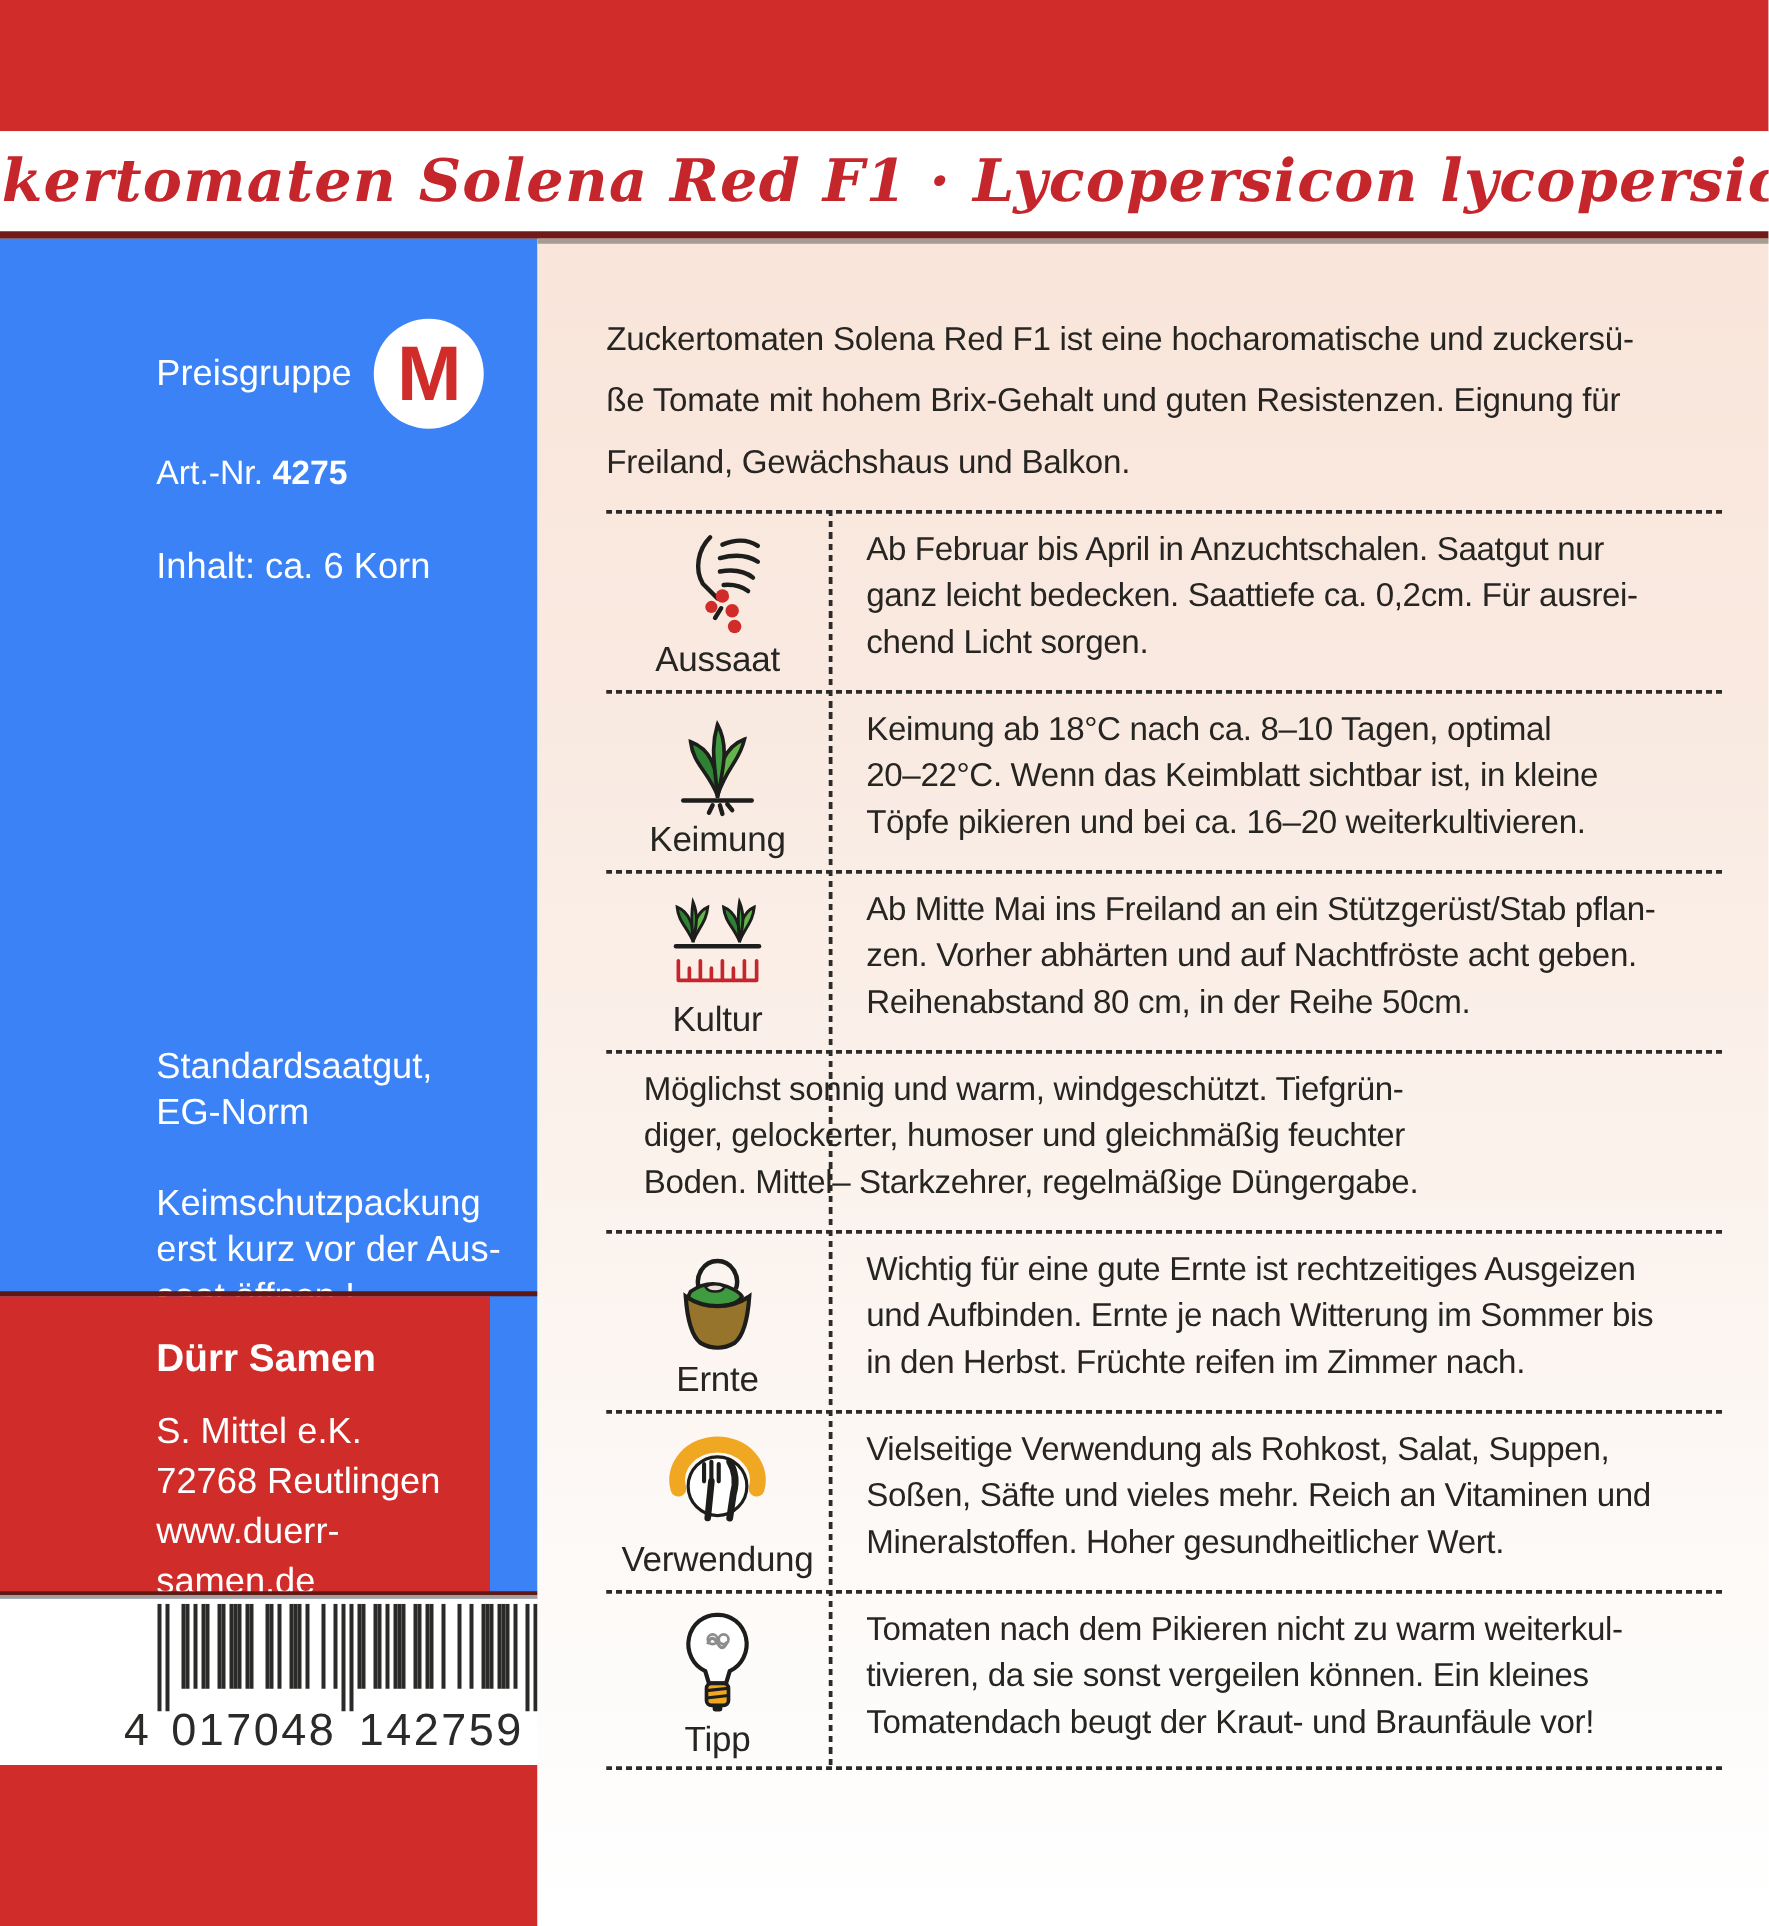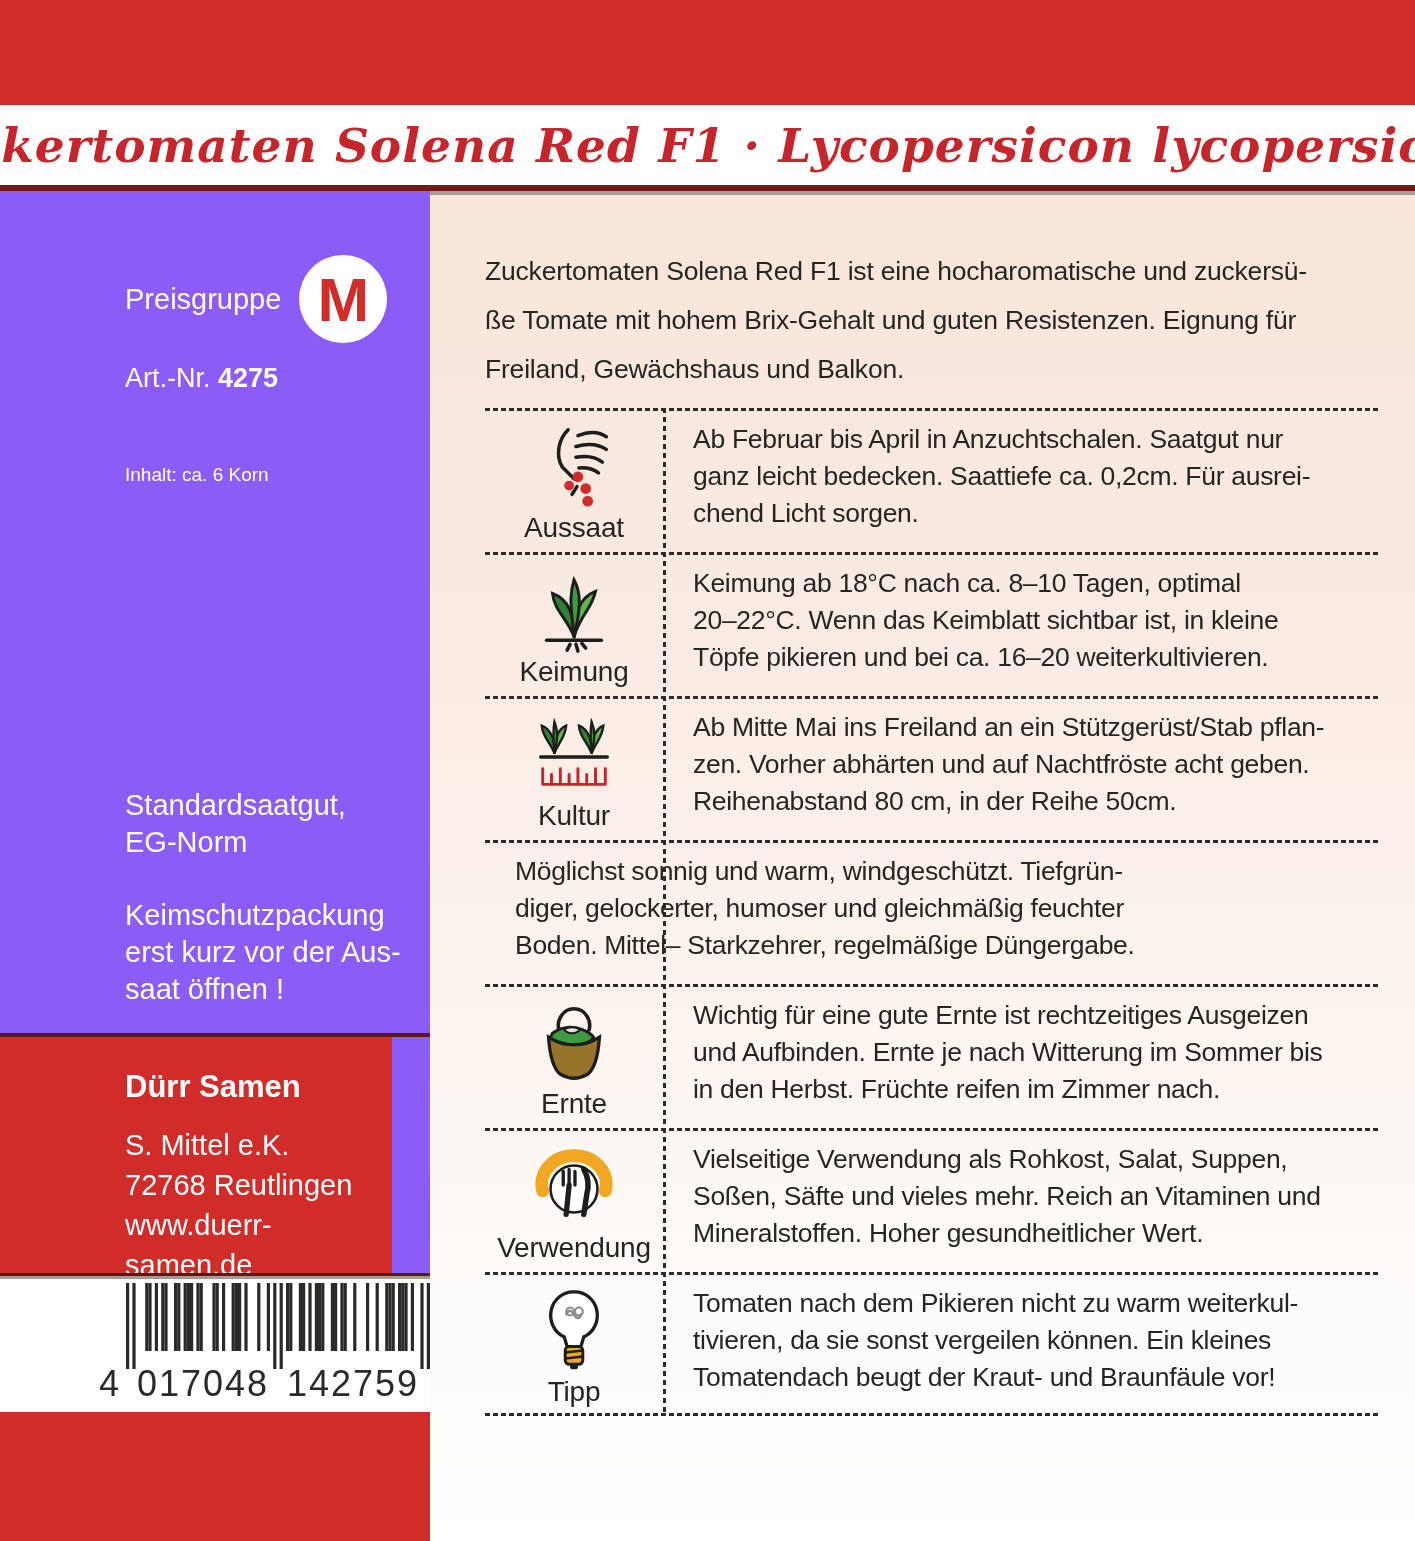--- a/index.html
+++ b/index.html
@@ -8,35 +8,35 @@
 
   
   .top-band{position:absolute;left:0;top:0;width:1415px;height:105px;background:#d02c29;}
   .title-band{position:absolute;left:0;top:105px;width:1415px;height:80px;background:#fff;
               display:flex;align-items:center;justify-content:center;}
   .title-band .script-title{font-family:"DejaVu Serif",serif;font-style:italic;font-weight:bold;
               font-size:47px;color:#c5262c;letter-spacing:1px;white-space:nowrap;}
   .rule-maroon-full{position:absolute;left:0;top:185px;width:1415px;height:6px;background:#701b18;}
 
   
-  .side-red-main{position:absolute;left:0;top:191px;width:430px;height:1089px;background:#8b5cf6;color:#fff;}
+  .side-red-main{position:absolute;left:0;top:191px;width:430px;height:1089px;background:#3b82f6;color:#fff;}
   .side-rule-a{position:absolute;left:0;top:1033px;width:430px;height:4px;background:#5e1715;}
   .side-red-company{position:absolute;left:0;top:1037px;width:392px;height:236px;background:#d02c29;color:#fff;}
   .side-rule-b1{position:absolute;left:0;top:1273px;width:430px;height:3px;background:#5e1715;}
   .side-rule-b2{position:absolute;left:0;top:1276px;width:430px;height:3px;background:#a59c94;}
   .side-white-strip{position:absolute;left:0;top:1279px;width:430px;height:133px;background:#fff;}
   .side-red-bottom{position:absolute;left:0;top:1412px;width:430px;height:129px;background:#d02c29;}
 
   .price-row{position:absolute;left:125px;top:64px;display:flex;align-items:center;gap:18px;}
   .price-label{font-size:29px;}
   .m-circle{width:88px;height:88px;border-radius:50%;background:#fff;color:#d02c29;
             display:flex;align-items:center;justify-content:center;font-size:62px;font-weight:bold;}
   .art-row{position:absolute;left:125px;top:172px;font-size:27px;}
   .art-row b{font-weight:bold;}
-  .inhalt-row{position:absolute;left:125px;top:246px;font-size:19px;margin-top:27px;}
+  .inhalt-row{position:absolute;left:125px;top:246px;font-size:29px;}
   .standard-block{position:absolute;left:125px;top:596px;font-size:29px;line-height:37px;}
   .keimschutz-block{position:absolute;left:125px;top:706px;font-size:29px;line-height:37px;}
 
   .company-name{position:absolute;left:125px;top:32px;font-size:31px;font-weight:bold;}
   .company-lines{position:absolute;left:125px;top:88px;font-size:29px;line-height:40px;}
 
   .barcode-wrap{position:absolute;left:100px;top:4px;}
   #barcode rect{fill:#2a2a28;}
   #barcode text{fill:#2a2a28;font-family:"Liberation Sans",sans-serif;font-size:36px;letter-spacing:2px;}
 
@@ -51,21 +51,21 @@
   .dash-h{position:absolute;left:0;right:0;height:3px;
           background:repeating-linear-gradient(90deg,#2c2b29 0 5px,transparent 5px 8px);}
   .dash-v{position:absolute;left:178px;top:0;bottom:0;width:3px;
           background:repeating-linear-gradient(180deg,#2c2b29 0 5px,transparent 5px 9px);}
   .info-row{position:absolute;left:0;right:0;height:144px;display:flex;}
   .icon-cell{width:178px;flex:none;display:flex;flex-direction:column;align-items:center;}
   .icon-cell svg{margin-top:14px;}
   .row-label{margin-top:auto;margin-bottom:8px;font-size:28px;letter-spacing:-0.2px;}
   .text-cell{flex:1;padding:13px 0 0 30px;font-size:26.5px;line-height:37px;
              white-space:pre-line;letter-spacing:-0.3px;}
-  .pre{white-space:pre-line;}
+  .pre{white-space:pre-line;margin-top:48px;}
 </style>
 </head>
 <body>
 
 <div class="page">
 
   <div class="top-band"></div>
 
   <div class="title-band">
     <div class="script-title">Zuckertomaten Solena Red F1 · Lycopersicon lycopersicum</div>

